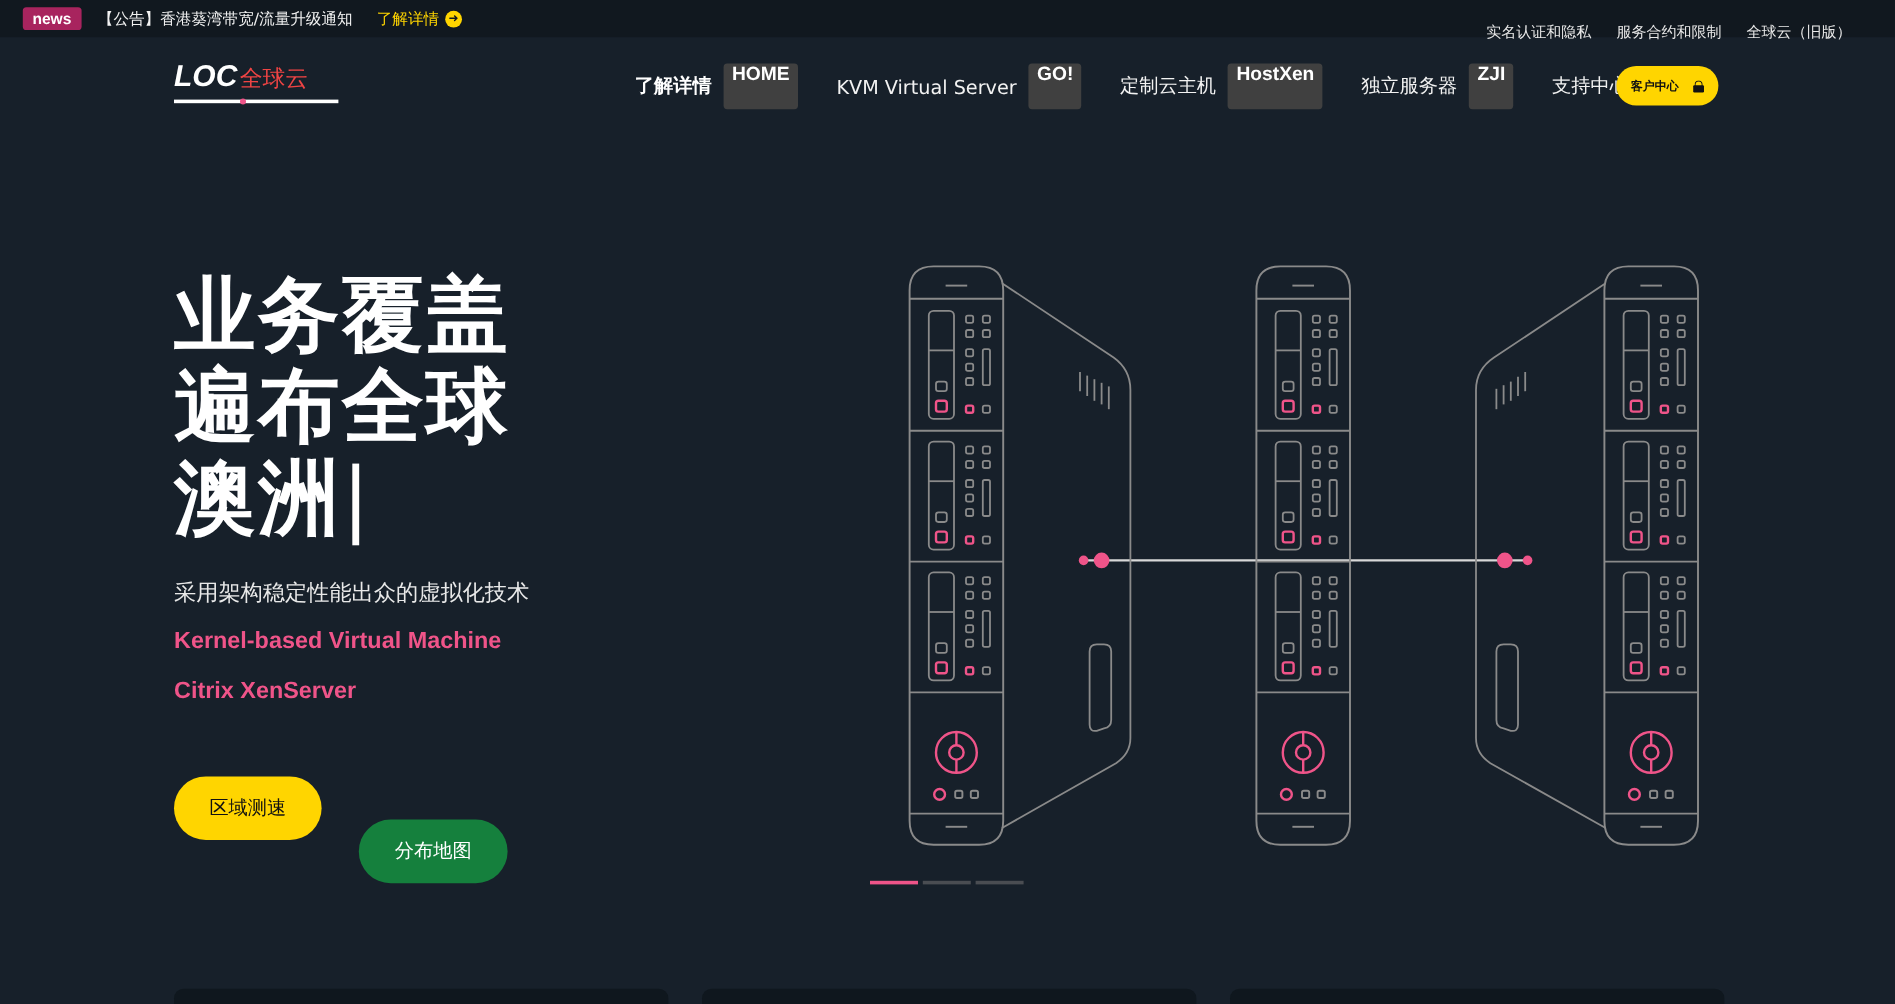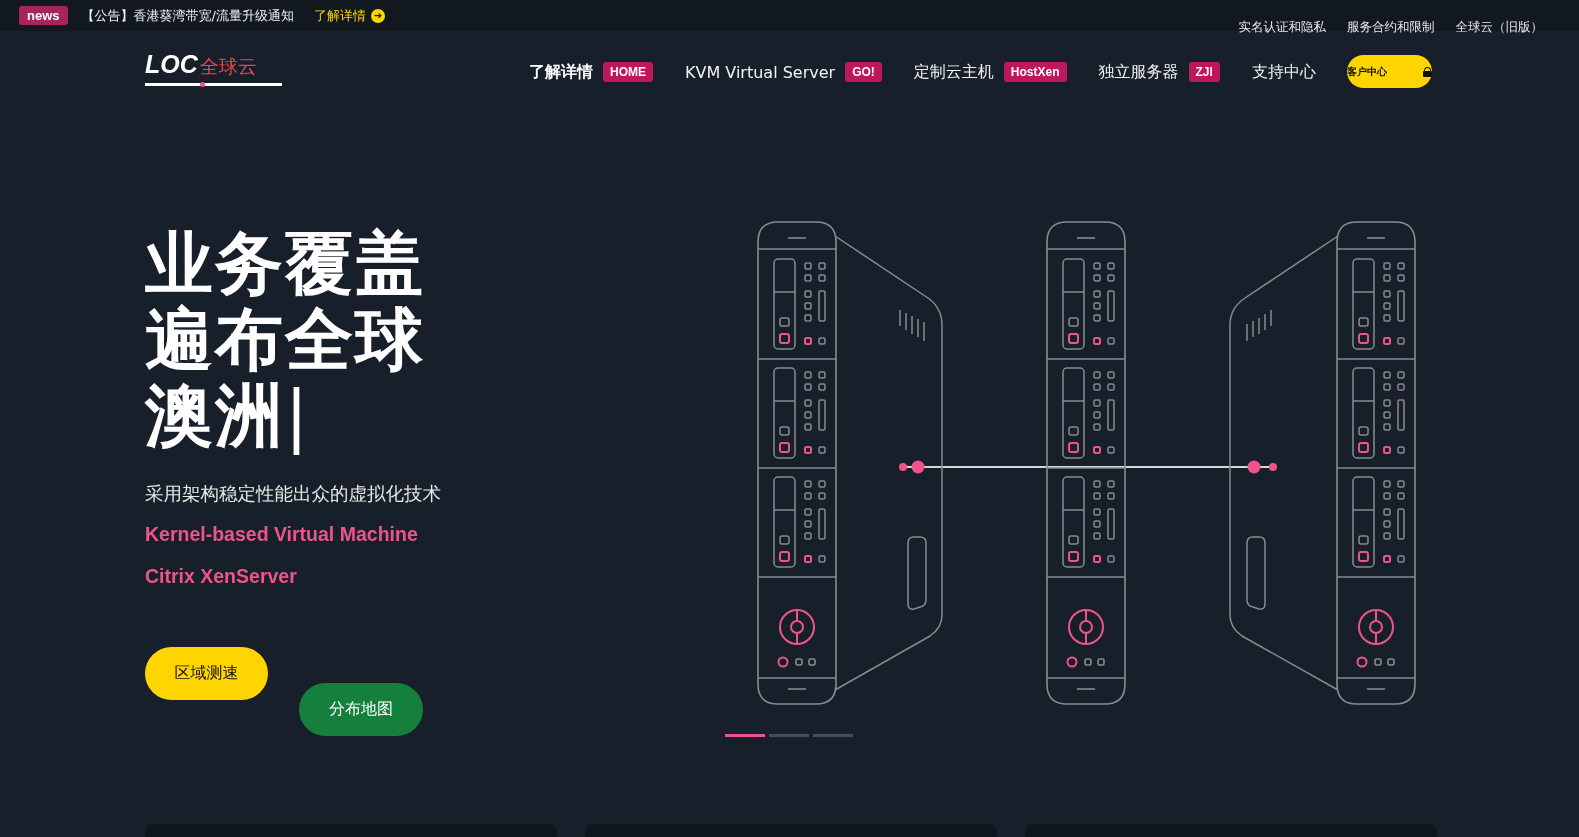--- a/index.html
+++ b/index.html
@@ -59,28 +59,28 @@
   .logo-cn { font-size: 19px; color: #ef4444; margin-left: 2px; line-height: 28px; }
   .logo-line { position: relative; height: 3px; width: 137px; background: #ffffff; margin-top: 3px; }
   .logo-dot { position: absolute; left: 55px; top: -1px; width: 5px; height: 5px; border-radius: 50%; background: #ef5489; }
 
   .nav { position: absolute; top: 54px; left: 529px; height: 36px; display: flex; align-items: center; }
   .nav-item { display: flex; align-items: center; margin-right: 32px; cursor: pointer; }
   .nav-label { font-size: 16px; color: #f2f2f2; }
   .nav-item.active .nav-label { color: #ffffff; font-weight: bold; }
   .nav-tag {
     margin-left: 10px;
-    background: #be185d; color: #fff;
-    font-family: "Liberation Sans", sans-serif; font-weight: bold; font-size: 12px;
-    height: 20px; line-height: 20px; padding: 0 7px; border-radius: 3px;
+    background: #404040; color: #fff;
+    font-family: "Liberation Sans", sans-serif; font-weight: bold; font-size: 16px;
+    height: 38px; line-height: 20px; padding: 0 7px; border-radius: 3px;
   }
   .client-btn {
     position: absolute; left: 1347px; top: 55px; width: 85px; height: 33px;
     background: #ffd500; border-radius: 17px;
-    display: flex; align-items: center; justify-content: space-between; gap: 12px;
+    display: flex; align-items: center; justify-content: center; gap: 12px;
     color: #111; font-size: 10px; font-weight: bold; cursor: pointer;
   }
   .lock-icon { width: 9px; height: 10px; position: relative; }
   .lock-icon::before { content: ""; position: absolute; left: 1px; top: 0; width: 5px; height: 5px; border: 1.6px solid #111; border-bottom: none; border-radius: 4px 4px 0 0; }
   .lock-icon::after { content: ""; position: absolute; left: 0; top: 4px; width: 9px; height: 6px; background: #111; border-radius: 1px; }
 
   .hero-title {
     position: absolute; left: 145px; top: 226px;
     font-size: 68px; font-weight: bold; line-height: 76px; color: #fff;
     letter-spacing: 2px;

